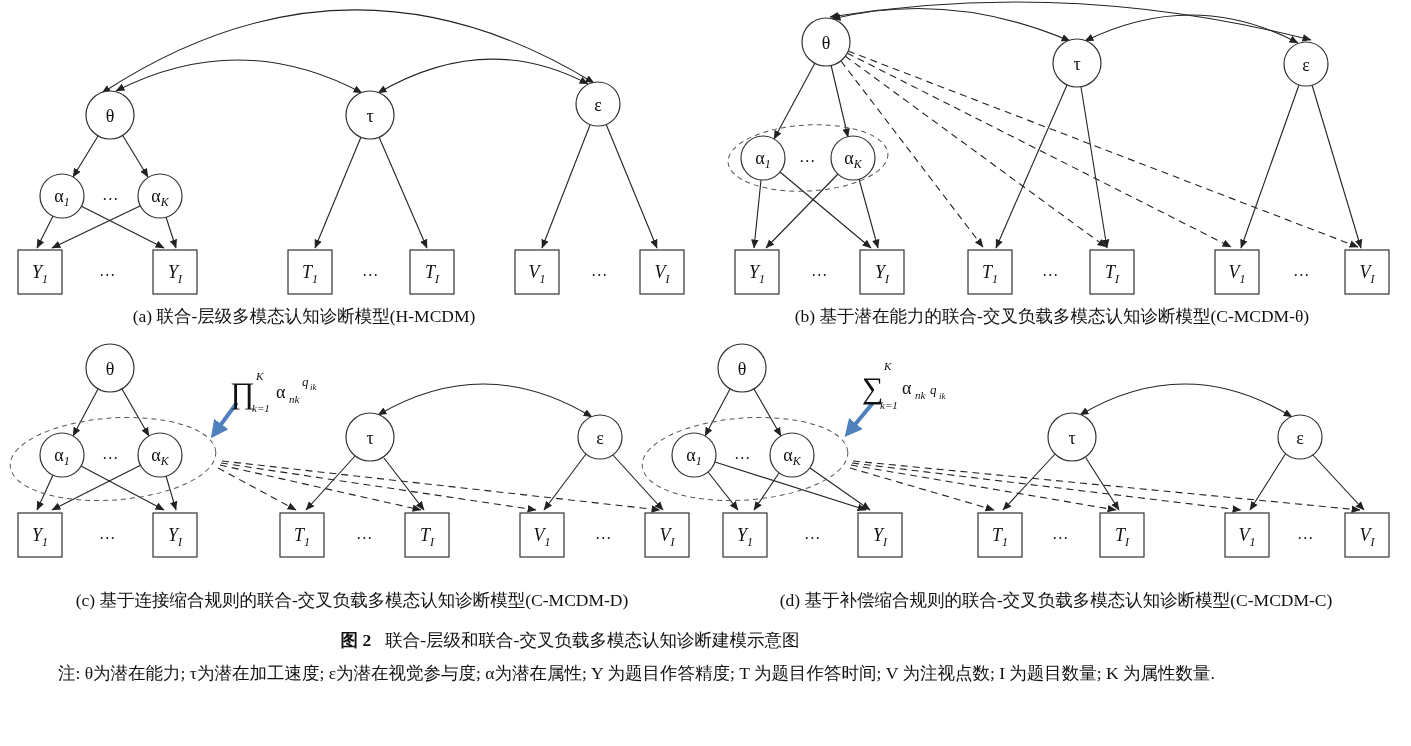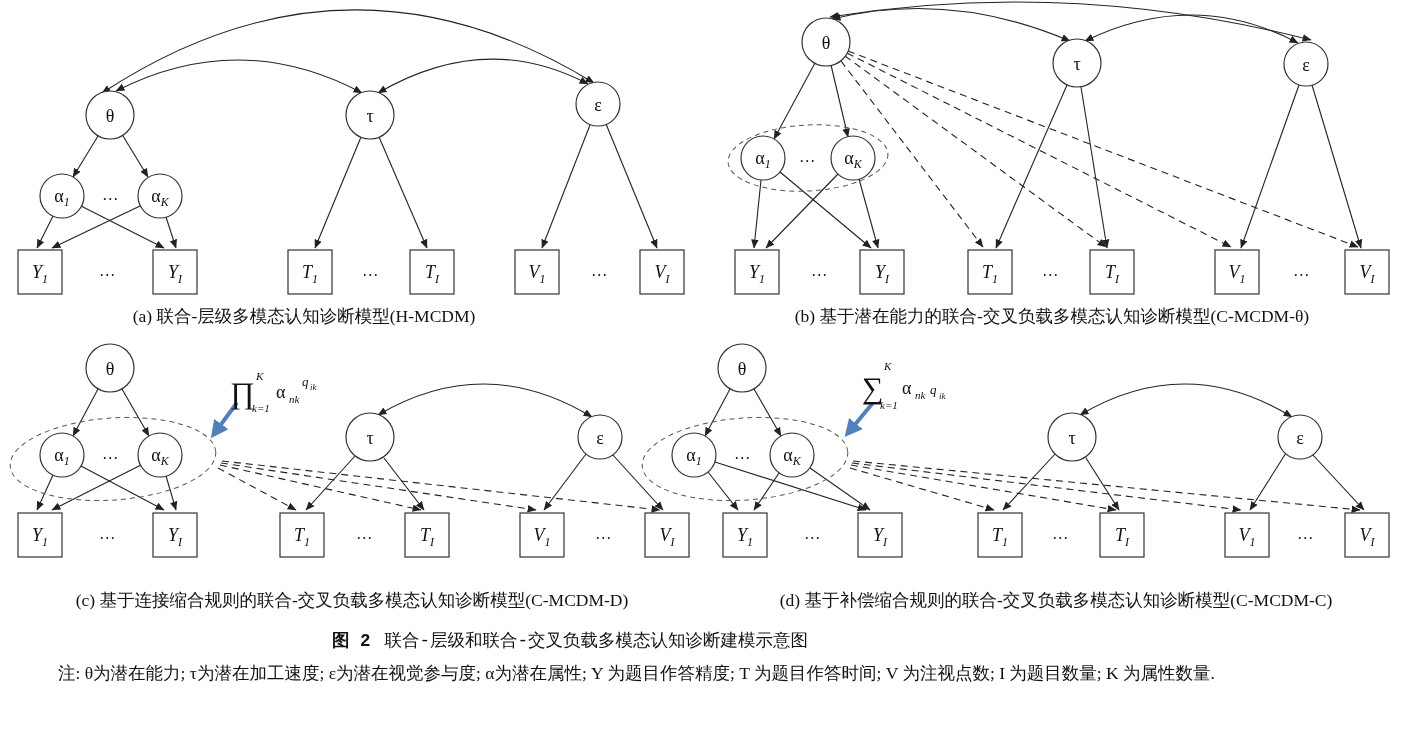--- a/index.html
+++ b/index.html
@@ -17,21 +17,21 @@
   .sb  { font-size:12px; font-style:italic; }
   .it  { font-style:italic; }
   .dots{ font-size:16px; letter-spacing:1.5px; }
   .cap { font-size:17.5px; }
   .f-op{ font-size:30px; text-anchor:start; }
   .f-s { font-size:11px; font-style:italic; text-anchor:start; }
   .f-m { font-size:18px; text-anchor:start; }
   .f-q { font-size:13px; font-style:italic; text-anchor:start; }
   .f-t { font-size:9px;  font-style:italic; text-anchor:start; }
   .blue{ stroke:#4f81bd; stroke-width:4px; stroke-linecap:round; marker-end:url(#barw); }
-  .fig-caption { width:1140px; text-align:center; font-size:17.5px; margin-top:6px;font-family:Liberation Mono, monospace; }
+  .fig-caption { width:1140px; text-align:center; font-size:17.5px; margin-top:6px; }
   .fig-label   { font-weight:bold; margin-right:14px; }
   .fig-note    { margin:8px 58px 8px 58px; font-size:17.5px; line-height:1.5; }
 </style>
 </head>
 <body>
 
 <svg width="1411" height="622" viewBox="0 0 1411 622">
   <defs>
     <marker id="arw" viewBox="0 0 10 10" refX="8.5" refY="5" markerWidth="9" markerHeight="9" orient="auto-start-reverse">
       <path d="M0,1.2 L9,5 L0,8.8 Z" fill="#222"></path>

